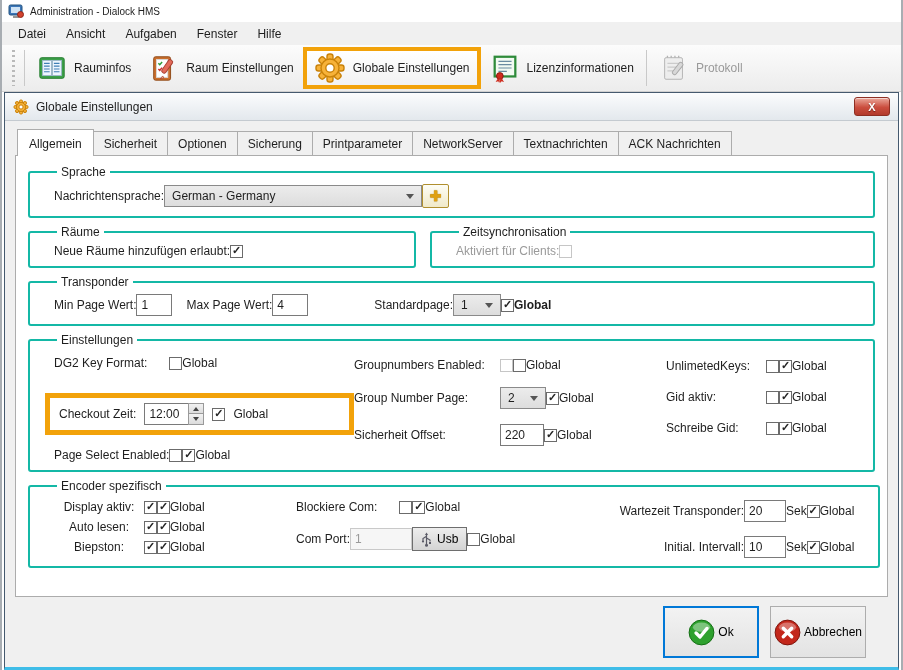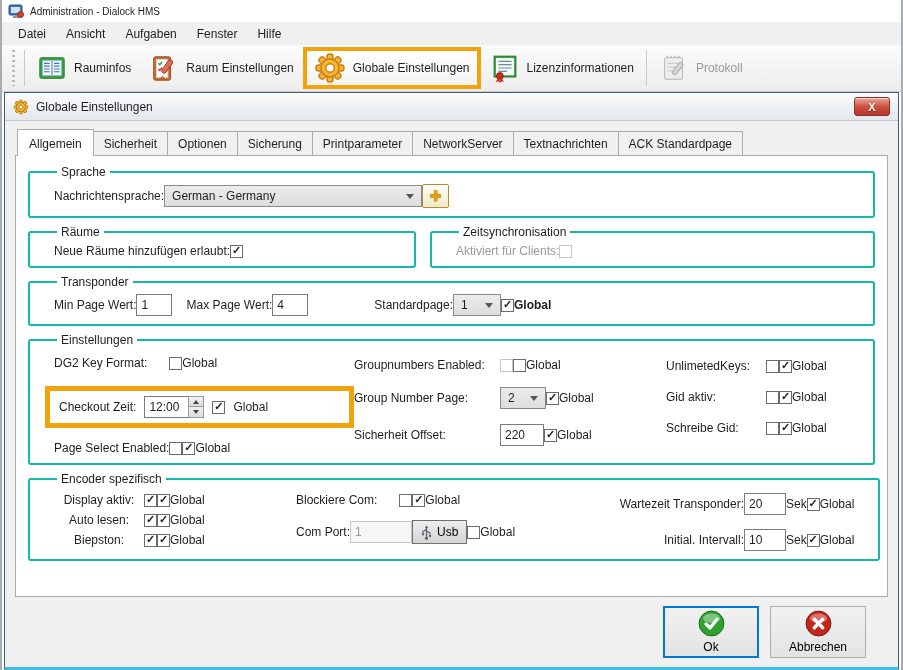--- a/index.html
+++ b/index.html
@@ -73,36 +73,36 @@
   .plus-btn::before{content:"✚";color:#dfa012;font-size:14px;font-weight:bold;text-shadow:0 0 1px #8a6400}
   .usb-btn{height:24px;padding:0 8px;border:1px solid #6e6e6e;background:linear-gradient(#ededed,#d4d4d4);
        display:inline-flex;align-items:center;gap:5px;font:inherit;cursor:pointer}
 
   .highlight-box{border:5px solid #f2a20a;display:inline-flex;align-items:center;gap:8px;
        padding:5px 9px;margin:0 0 0 -9px}
 
   .cols{display:flex}
   .col{display:flex;flex-direction:column}
   .e-col1{width:300px;gap:13px;padding-top:4px}
-  .e-col1 .row:first-child{margin-bottom:3px}
+  .e-col1 .row:first-child{margin-bottom:10px}
   .e-col2{width:312px;gap:15px;padding-top:6px}
   .e-col3{flex:1;gap:17px;padding-top:7px}
   .e-col2 .lbl.w{min-width:146px}
   .e-col3 .lbl.w{min-width:100px}
 
   .enc-col1{width:242px;gap:6px;padding-top:2px}
   .enc-col1 .lbl.w{min-width:90px;text-align:center}
   .enc-col2{width:300px;gap:13px;padding-top:2px}
   .enc-col3{flex:1;gap:14px;padding-top:2px}
   .enc-col3 .lbl.w{min-width:148px;text-align:right}
 
   
   .dlg-footer{display:flex;justify-content:flex-end;gap:11px;padding:9px 22px 0 0}
   .btn{width:96px;height:52px;background:linear-gradient(#f2f2f2,#e3e3e3);border:1px solid #adadad;
-       display:flex;flex-direction:column;align-items:center;justify-content:center;gap:3px;
+       display:flex;align-items:center;justify-content:center;gap:3px;
        font:inherit;cursor:pointer}
   .btn.focused{border:2px solid #0078d7}
 
   .icon{flex:none;display:inline-flex}
 </style>
 </head>
 <body>
 
 <div class="win-titlebar">
   <span class="icon">
@@ -212,21 +212,21 @@
   <div class="dlg-body">
 
     <div class="tabs">
       <span class="tab active">Allgemein</span>
       <span class="tab">Sicherheit</span>
       <span class="tab">Optionen</span>
       <span class="tab">Sicherung</span>
       <span class="tab">Printparameter</span>
       <span class="tab">NetworkServer</span>
       <span class="tab">Textnachrichten</span>
-      <span class="tab">ACK Standardpage</span>
+      <span class="tab">ACK Nachrichten</span>
     </div>
 
     <div class="tab-page">
 
       <fieldset>
         <legend>Sprache</legend>
         <div class="row">
           <span class="lbl">Nachrichtensprache:</span>
           <span class="select" style="width:258px">
             <span style="flex:1">German -  Germany</span>

